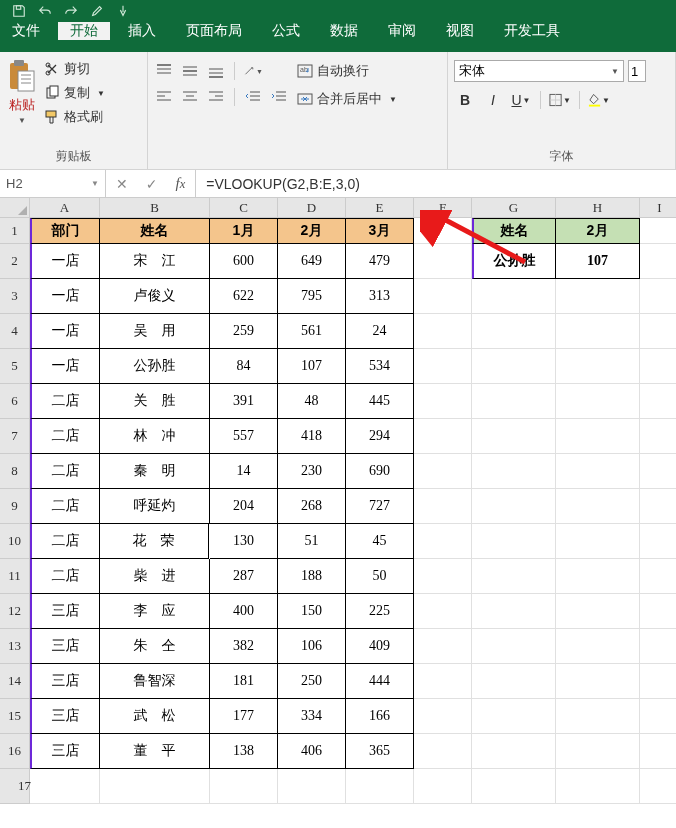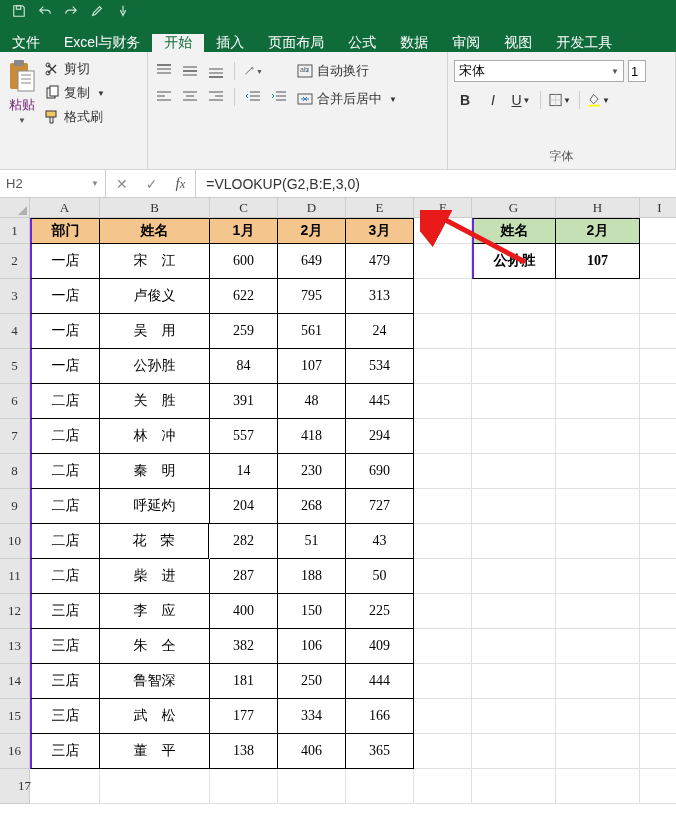--- a/index.html
+++ b/index.html
@@ -4,34 +4,34 @@
 <style>
   * { box-sizing: border-box; margin: 0; padding: 0; }
   body { font-family: "Microsoft YaHei", Arial, sans-serif; font-size: 13px; background: #fff; width: 676px; height: 828px; overflow: hidden; position: relative; }
   
   
   .titlebar { background: #0f6b3a; height: 22px; display: flex; align-items: center; gap: 8px; padding-left: 10px; }
   .titlebar .tb-btn { width: 18px; height: 18px; display: flex; align-items: center; justify-content: center; color: #cfe7d7; }
   .titlebar .tb-btn svg { width: 14px; height: 14px; fill: #cfe7d7; stroke: #cfe7d7; }
   
   
-  .menubar { background: #0f6b3a; height: 30px; display: flex; align-items: flex-end; }
+  .menubar { background: #0f6b3a; height: 30px; display: flex; align-items: flex-start; gap: 6px; }
   .menubar .tab { padding: 0 12px; display: flex; align-items: center; color: #fff; font-size: 14px; cursor: pointer; }
   .menubar .tab.active { background: #f2f2f2; color: #0f6b3a; }
   
   
   .ribbon { background: #f2f2f2; border-bottom: 1px solid #d4d4d4; height: 118px; display: flex; }
   .ribbon-group { border-right: 1px solid #d4d4d4; padding: 4px 6px 2px 6px; display: flex; flex-direction: column; justify-content: space-between; }
   .ribbon-group-label { text-align: center; font-size: 12px; color: #555; padding: 2px 0; }
   .rg-body { flex: 1; display: flex; align-items: flex-start; }
   
   
   .clip-left { display: flex; flex-direction: column; align-items: center; margin-right: 6px; }
   .clip-paste-icon { width: 32px; height: 40px; display: flex; align-items: center; justify-content: center; }
-  .clip-paste-label { font-size: 13px; color: #701a75; }
+  .clip-paste-label { font-size: 13px; color: #b91c1c; }
   .clip-paste-drop { font-size: 8px; color: #555; margin-top: 2px; }
   .clip-right { display: flex; flex-direction: column; gap: 6px; padding-top: 4px; }
   .clip-item { display: flex; align-items: center; gap: 4px; color: #333; font-size: 13px; }
   .clip-item svg { width: 16px; height: 16px; }
   
   
   .align-body { display: flex; flex-direction: column; gap: 8px; padding-top: 6px; }
   .align-row { display: flex; gap: 6px; align-items: center; }
   .align-btn { width: 20px; height: 18px; display: flex; align-items: center; justify-content: center; color: #555; }
   .align-btn svg { width: 16px; height: 14px; }
@@ -108,21 +108,20 @@
     </span>
   <span class="tb-btn">
       <svg viewBox="0 0 16 16">
         <path d="M8 2v7M5 7l3 6 3-6" fill="none" stroke-width="1.3"></path>
       </svg>
     </span>
 </div>
 
 <div class="menubar" id="menubar">
     <div class="tab">文件</div>
-    <div class="tab">Excel与财务</div>
     <div class="tab active">开始</div>
     <div class="tab">插入</div>
     <div class="tab">页面布局</div>
     <div class="tab">公式</div>
     <div class="tab">数据</div>
     <div class="tab">审阅</div>
     <div class="tab">视图</div>
     <div class="tab">开发工具</div>
   </div>
 
@@ -163,20 +162,21 @@
         </div>
         <div class="clip-item">
           <svg viewBox="0 0 16 16">
               <rect x="2" y="2" width="10" height="6" fill="#f2c867" stroke="#333"></rect>
               <path d="M6 8v6h3V8" fill="none" stroke="#333"></path>
             </svg>
           <span>格式刷</span>
         </div>
       </div>
     </div>
+    <div class="ribbon-group-label">剪贴板</div>
   </div>
 
   <div class="ribbon-group" style="width:300px">
     <div class="rg-body">
       <div class="align-body">
         <div class="align-row">
           <span class="align-btn">
               <svg viewBox="0 0 16 14">
                 <line x1="1" y1="1" x2="15" y2="1" stroke="#555" stroke-width="1.5"></line>
                 <line x1="1" y1="5" x2="15" y2="5" stroke="#555"></line>
@@ -471,23 +471,23 @@
       <div class="cell b-b b-r num" style="left: 180px; top: 236px; width: 68px; height: 35px;">14</div>
       <div class="cell b-b b-r num" style="left: 248px; top: 236px; width: 68px; height: 35px;">230</div>
       <div class="cell b-b b-r num" style="left: 316px; top: 236px; width: 68px; height: 35px;">690</div>
       <div class="cell b-b b-r b-l" style="left: 0px; top: 271px; width: 70px; height: 35px;">二店</div>
       <div class="cell b-b b-r" style="left: 70px; top: 271px; width: 110px; height: 35px;">呼延灼</div>
       <div class="cell b-b b-r num" style="left: 180px; top: 271px; width: 68px; height: 35px;">204</div>
       <div class="cell b-b b-r num" style="left: 248px; top: 271px; width: 68px; height: 35px;">268</div>
       <div class="cell b-b b-r num" style="left: 316px; top: 271px; width: 68px; height: 35px;">727</div>
       <div class="cell b-b b-r b-l" style="left: 0px; top: 306px; width: 70px; height: 35px;">二店</div>
       <div class="cell b-b b-r" style="left: 69px; top: 306px; width: 110px; height: 35px;">花　荣</div>
-      <div class="cell b-b b-r num" style="left: 180px; top: 306px; width: 68px; height: 35px;">282</div>
+      <div class="cell b-b b-r num" style="left: 180px; top: 306px; width: 68px; height: 35px;">130</div>
       <div class="cell b-b b-r num" style="left: 248px; top: 306px; width: 68px; height: 35px;">51</div>
-      <div class="cell b-b b-r num" style="left: 316px; top: 306px; width: 68px; height: 35px;">43</div>
+      <div class="cell b-b b-r num" style="left: 316px; top: 306px; width: 68px; height: 35px;">45</div>
       <div class="cell b-b b-r b-l" style="left: 0px; top: 341px; width: 70px; height: 35px;">二店</div>
       <div class="cell b-b b-r" style="left: 70px; top: 341px; width: 110px; height: 35px;">柴　进</div>
       <div class="cell b-b b-r num" style="left: 180px; top: 341px; width: 68px; height: 35px;">287</div>
       <div class="cell b-b b-r num" style="left: 248px; top: 341px; width: 68px; height: 35px;">188</div>
       <div class="cell b-b b-r num" style="left: 316px; top: 341px; width: 68px; height: 35px;">50</div>
       <div class="cell b-b b-r b-l" style="left: 0px; top: 376px; width: 70px; height: 35px;">三店</div>
       <div class="cell b-b b-r" style="left: 70px; top: 376px; width: 110px; height: 35px;">李　应</div>
       <div class="cell b-b b-r num" style="left: 180px; top: 376px; width: 68px; height: 35px;">400</div>
       <div class="cell b-b b-r num" style="left: 248px; top: 376px; width: 68px; height: 35px;">150</div>
       <div class="cell b-b b-r num" style="left: 316px; top: 376px; width: 68px; height: 35px;">225</div>

